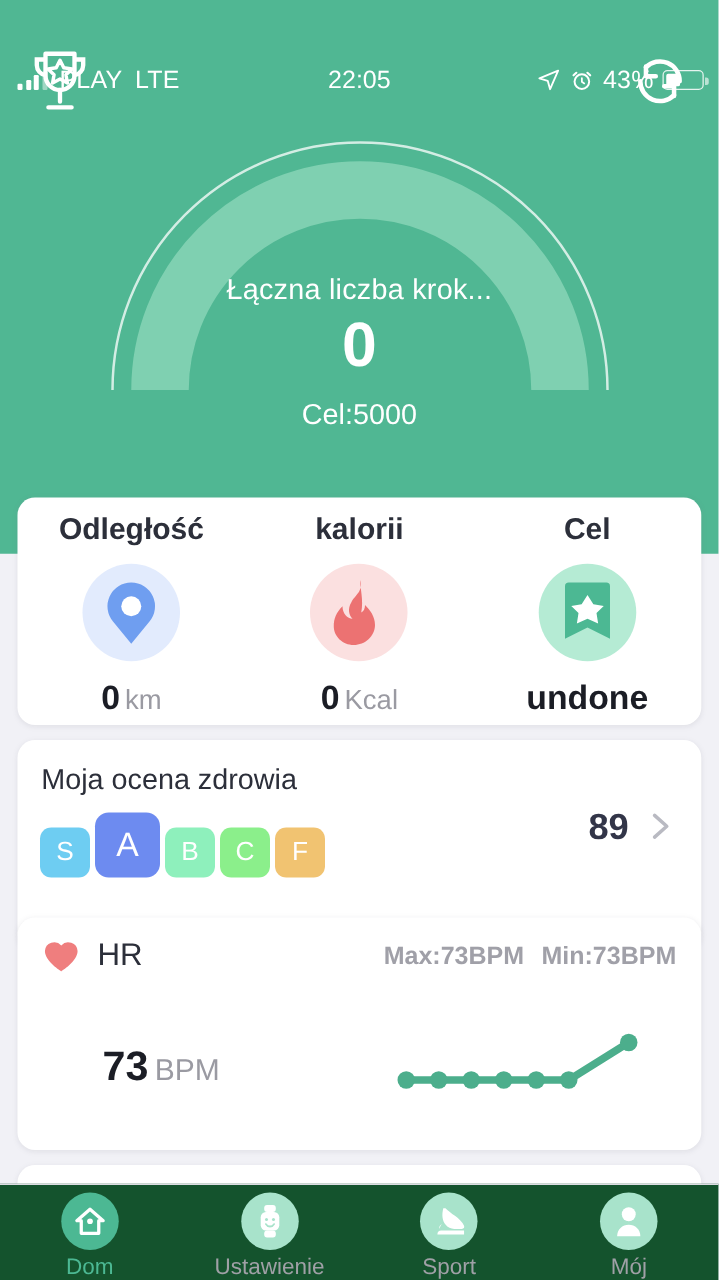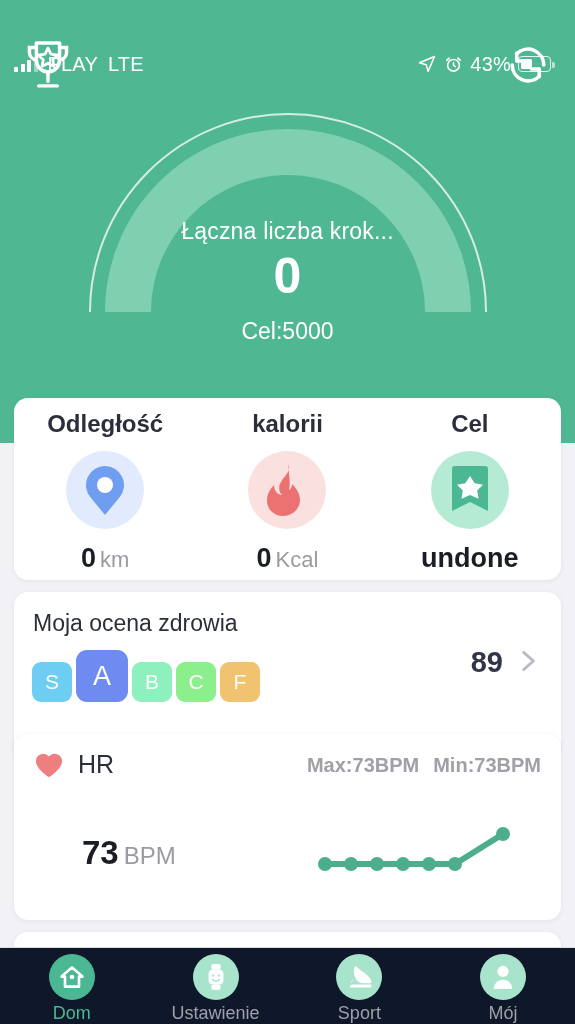--- a/index.html
+++ b/index.html
@@ -15,21 +15,21 @@
   .header {
     position: absolute; top: 0; left: 0; width: 575px; height: 443px;
     background: #50b793;
   }
   .statusbar {
     position: absolute; top: 0; left: 0; width: 100%; height: 34px;
     display: flex; align-items: center; color: #ffffff; margin-top: 47px;
   }
   .sb-left { display: flex; align-items: center; gap: 10px; padding-left: 14px; }
   .sb-center { position: absolute; left: 0; right: 0; text-align: center; }
-  .sb-right { margin-left: auto; display: flex; align-items: center; gap: 7px; padding-right: 24px; }
+  .sb-right { margin-left: auto; display: flex; align-items: center; gap: 7px; padding-right: 12px; }
   .sb-text { font-size: 20px; letter-spacing: .2px; }
   .sb-time { font-size: 20px; font-weight: 400; }
   .bars { display: flex; align-items: flex-end; gap: 2.5px; height: 15px; }
   .bars i { display: block; width: 4px; background: #ffffff; border-radius: 1px; }
   .bars i:nth-child(1) { height: 5px; }
   .bars i:nth-child(2) { height: 8px; }
   .bars i:nth-child(3) { height: 12px; }
   .bars i:nth-child(4) { height: 15px; opacity: .45; }
   .battery {
     position: relative; width: 33px; height: 16px;
@@ -103,21 +103,21 @@
   .hr-name { font-size: 25px; color: #2c2f3a; }
   .hr-minmax { position: absolute; right: 20px; top: 20px; font-size: 20px; color: #a0a0a8; }
   .hr-minmax span { margin-left: 14px; font-weight: bold; }
   .hr-val { position: absolute; left: 68px; top: 100px; font-size: 33px; font-weight: 700; color: #1b1d25; }
   .hr-val .unit { font-size: 24px; font-weight: 400; color: #9a9aa2; margin-left: 5px; }
   .hr-chart { position: absolute; right: 18px; top: 78px; width: 230px; height: 80px; }
 
   
   .nav {
     position: absolute; bottom: 0; left: 0; width: 575px; height: 77px;
-    background: #0f172a; border-top: 1px solid #dcdce2;
+    background: #14532d; border-top: 1px solid #dcdce2;
     display: flex; align-items: flex-start; padding-top: 6px;
   }
   .nav-item { flex: 1; display: flex; flex-direction: column; align-items: center; gap: 3px; }
   .nav-circle { width: 46px; height: 46px; border-radius: 50%; background: #a8e3cb; display: flex; align-items: center; justify-content: center; }
   .nav-item.active .nav-circle { background: #4cb893; }
   .nav-label { font-size: 18px; color: #9fa0a6; }
   .nav-item.active .nav-label { color: #4cb893; }
 </style>
 </head>
 <body>
@@ -129,20 +129,23 @@
     <div class="statusbar">
       <div class="sb-left">
         <span class="bars">
             <i></i>
             <i></i>
             <i></i>
             <i></i>
           </span>
         <span class="sb-text">PLAY</span>
         <span class="sb-text">LTE</span>
+      </div>
+      <div class="sb-center">
+        <span class="sb-time">22:05</span>
       </div>
       <div class="sb-right">
         <svg width="20" height="20" viewBox="0 0 24 24">
           <path d="M21 3 3 10.5l8 2.3 2.3 8z" fill="none" stroke="#fff" stroke-width="1.8" stroke-linejoin="round"></path>
         </svg>
         <svg width="19" height="19" viewBox="0 0 24 24">
           <circle cx="12" cy="13" r="7.4" fill="none" stroke="#fff" stroke-width="2"></circle>
           <path d="M12 9.5v3.7l2.4 1.6" stroke="#fff" stroke-width="1.8" fill="none" stroke-linecap="round"></path>
           <path d="M6.4 4.1 3.6 6.6M17.6 4.1l2.8 2.5" stroke="#fff" stroke-width="2.2" stroke-linecap="round"></path>
         </svg>

